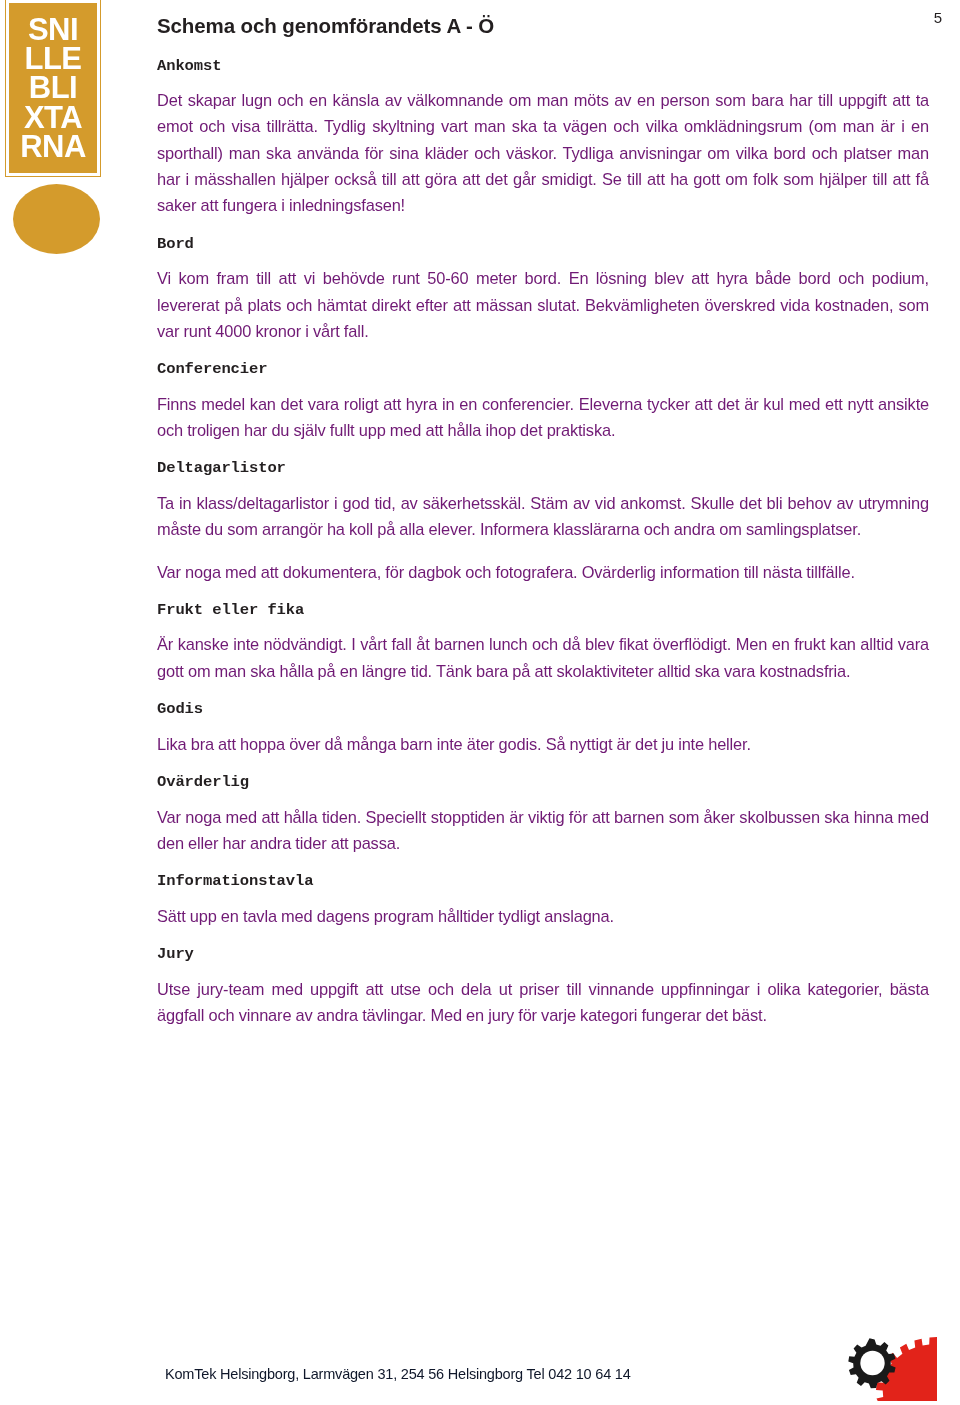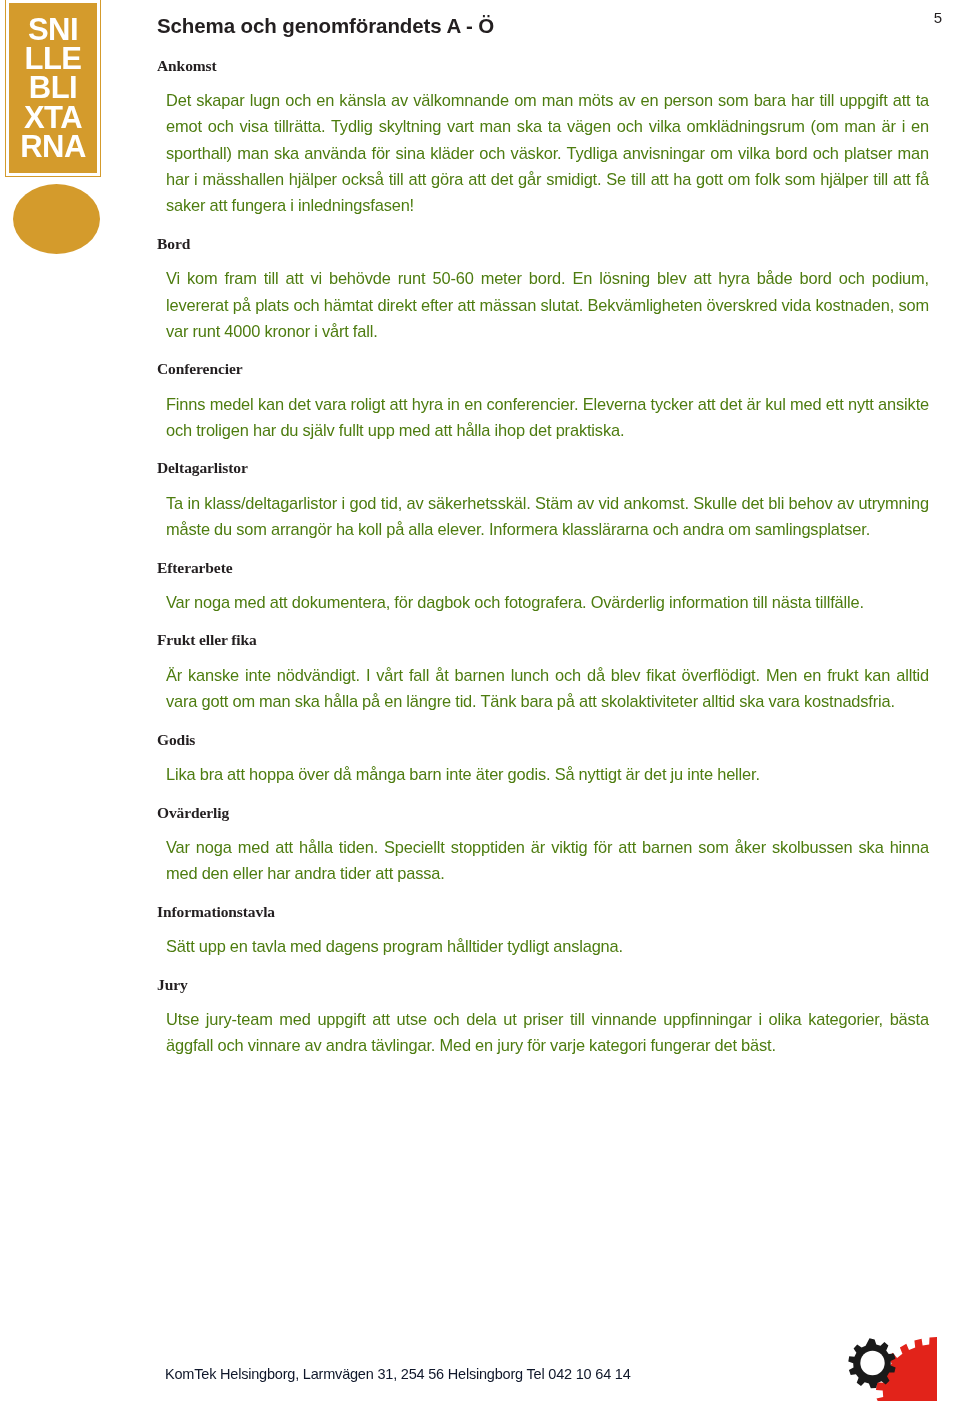--- a/index.html
+++ b/index.html
@@ -87,35 +87,35 @@
     font-family: "Liberation Sans", sans-serif;
     font-size: 20.5px;
     font-weight: bold;
     line-height: 1.2;
     margin: 0 0 18px 0;
     color: #231f20;
     letter-spacing: -0.1px;
   }
 
   h2.section-heading {
-    font-family: Liberation Serif, serif;
+    font-family: Liberation Mono, monospace;
     font-size: 15.5px;
     font-weight: bold;
     line-height: 1.2;
     margin: 16px 0 12px 0;
     color: #231f20;
     letter-spacing: -0.1px;
   }
 
   p.body-text {
     font-family: "Liberation Sans", sans-serif;
     font-size: 16.4px;
     line-height: 26.3px;
-    margin: 0 0 16px 9px;
-    color: #4d7c0f;
+    margin: 0 0 16px 0;
+    color: #701a75;
     text-align: justify;
     text-justify: inter-word;
     letter-spacing: -0.15px;
     word-spacing: -0.2px;
     hyphens: manual;
   }
   p.body-text.no-justify {
     text-align: left;
   }
 
@@ -183,21 +183,20 @@
       <h2 class="section-heading">Conferencier</h2>
       <p class="body-text">Finns medel kan det vara roligt att hyra in en conferencier. Eleverna tycker att det är kul med ett nytt ansikte och troligen har du själv fullt upp med att hålla ihop det praktiska.</p>
     </div>
 
     <div class="section-block">
       <h2 class="section-heading">Deltagarlistor</h2>
       <p class="body-text">Ta in klass/deltagarlistor i god tid, av säkerhetsskäl. Stäm av vid ankomst. Skulle det bli behov av utrymning måste du som arrangör ha koll på alla elever. Informera klasslärarna och andra om samlingsplatser.</p>
     </div>
 
     <div class="section-block">
-      <h2 class="section-heading">Efterarbete</h2>
       <p class="body-text no-justify">Var noga med att dokumentera, för dagbok och fotografera. Ovärderlig information till nästa tillfälle.</p>
     </div>
 
     <div class="section-block">
       <h2 class="section-heading">Frukt eller fika</h2>
       <p class="body-text">Är kanske inte nödvändigt. I vårt fall åt barnen lunch och då blev fikat överflödigt. Men en frukt kan alltid vara gott om man ska hålla på en längre tid. Tänk bara på att skolaktiviteter alltid ska vara kostnadsfria.</p>
     </div>
 
     <div class="section-block">
       <h2 class="section-heading">Godis</h2>

